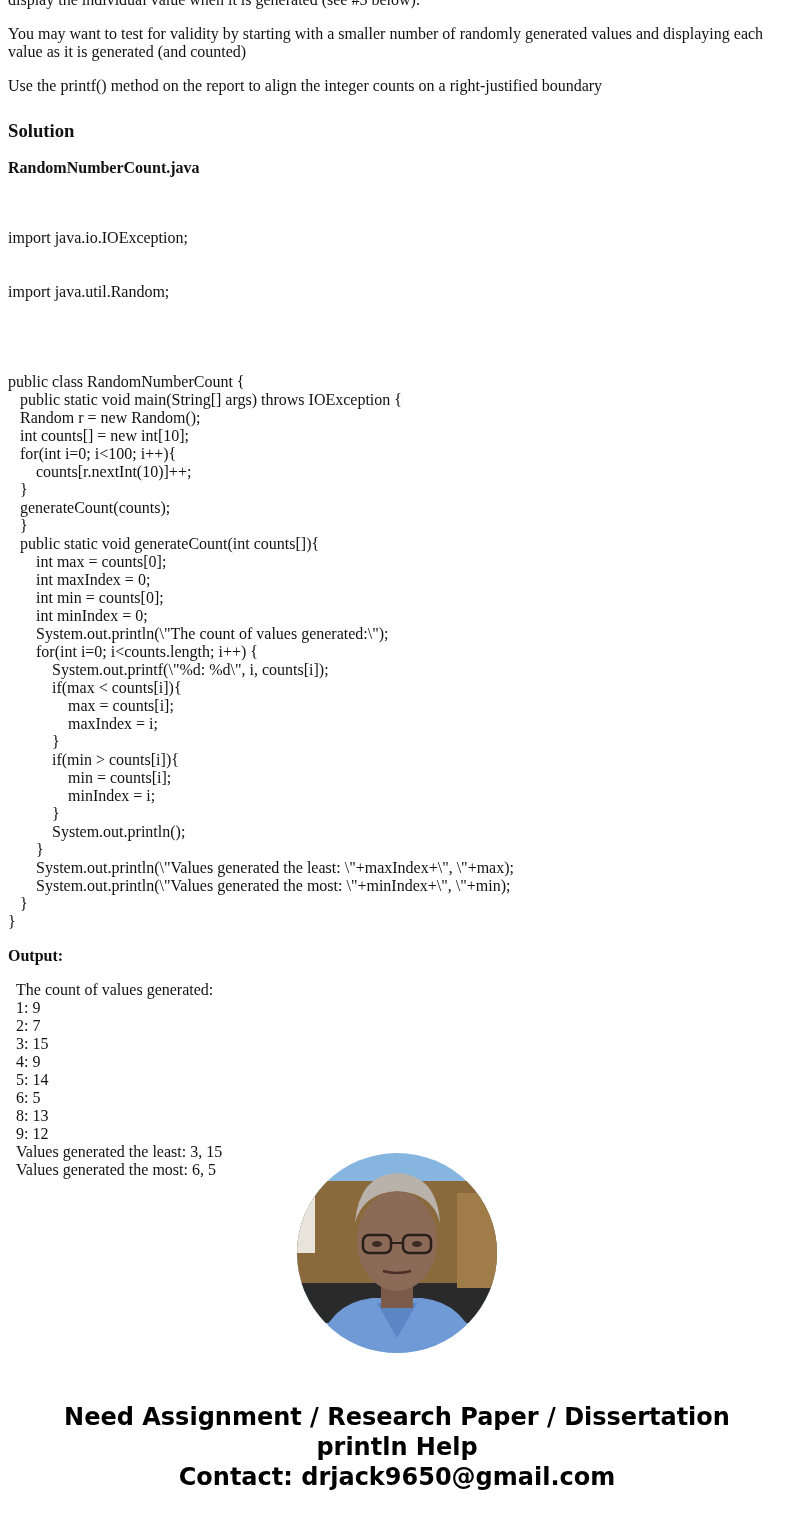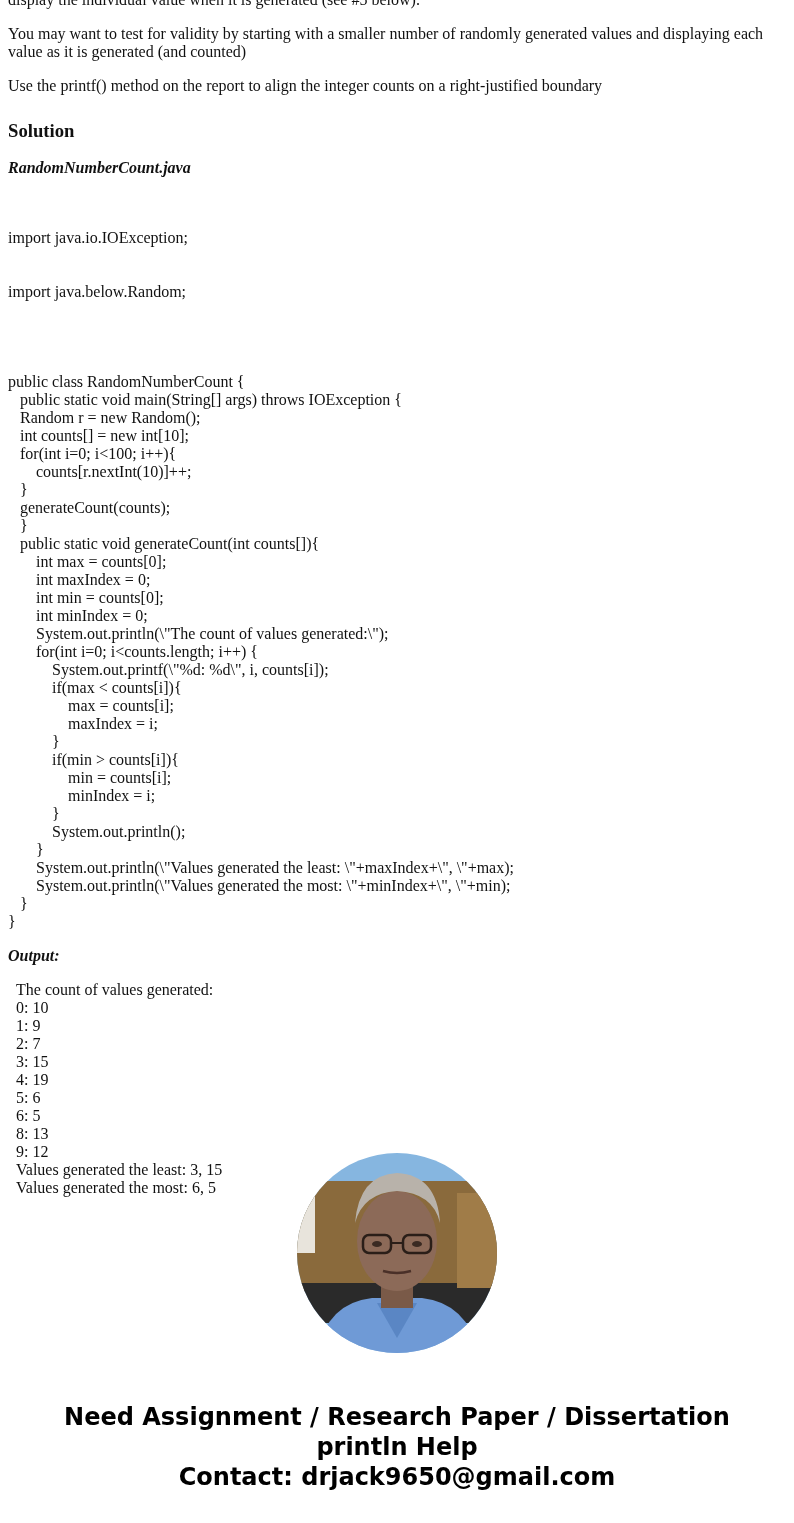--- a/index.html
+++ b/index.html
@@ -4,21 +4,21 @@
 <style>
   html, body { margin:0; padding:0; background:#ffffff; }
   body {
     width:794px; height:1523px; overflow:hidden; position:relative;
     font-family:"Liberation Serif", "DejaVu Serif", serif;
     font-size:16px; line-height:18px; color:#111;
   }
   .content { position:absolute; left:8px; top:-9px; right:8px; }
   p { margin:0 0 16px 0; }
   h3 { font-size:18.7px; font-weight:bold; margin:25px 0 17px 0; line-height:22px; }
-  h4 { font-size:16px; font-weight:bold; margin:8px 0 16px 0; line-height:18px;font-style:italic; }
+  h4 { font-size:16px; font-weight:bold; margin:8px 0 16px 0; line-height:18px; }
   .code-block { margin:0 0 16px 0; white-space:pre; }
   .code-line { display:block; height:18px; white-space:pre; }
   .output-block { margin:8px; }
   .output-line { display:block; height:18px; white-space:pre; }
   .avatar-wrap { position:absolute; left:297px; top:1153px; width:200px; height:200px; border-radius:50%; overflow:hidden; }
   .avatar-svg { width:200px; height:200px; display:block; }
   .footer { position:absolute; left:0; right:0; top:1402px; text-align:center;
     font-family:"DejaVu Sans", "Liberation Sans", sans-serif; font-weight:bold; font-size:24px; line-height:30px; color:#000; }
   .footer span { display:block; }
 </style>
@@ -28,35 +28,34 @@
 <div class="content">
   <p>display the individual value when it is generated (see #5 below).</p>
   <p>You may want to test for validity by starting with a smaller number of randomly generated values and displaying each value as it is generated (and counted)</p>
   <p>Use the printf() method on the report to align the integer counts on a right-justified boundary</p>
 
   <h3>Solution</h3>
   <h4>RandomNumberCount.java</h4>
 
   <div class="code-block">
     <span class="code-line">import java.io.IOException;</span>
-    <span class="code-line">import java.below.Random;</span>
+    <span class="code-line">import java.util.Random;</span>
   </div>
 
   <div class="code-block" id="code-block" style="margin-top:-16px;"><span class="code-line"></span><span class="code-line"></span><span class="code-line">public class RandomNumberCount {</span><span class="code-line">   public static void main(String[] args) throws IOException {</span><span class="code-line">   Random r = new Random();</span><span class="code-line">   int counts[] = new int[10];</span><span class="code-line">   for(int i=0; i&lt;100; i++){</span><span class="code-line">       counts[r.nextInt(10)]++;</span><span class="code-line">   }</span><span class="code-line">   generateCount(counts);</span><span class="code-line">   }</span><span class="code-line">   public static void generateCount(int counts[]){</span><span class="code-line">       int max = counts[0];</span><span class="code-line">       int maxIndex = 0;</span><span class="code-line">       int min = counts[0];</span><span class="code-line">       int minIndex = 0;</span><span class="code-line">       System.out.println(\"The count of values generated:\");</span><span class="code-line">       for(int i=0; i&lt;counts.length; i++) {</span><span class="code-line">           System.out.printf(\"%d: %d\", i, counts[i]);</span><span class="code-line">           if(max &lt; counts[i]){</span><span class="code-line">               max = counts[i];</span><span class="code-line">               maxIndex = i;</span><span class="code-line">           }</span><span class="code-line">           if(min &gt; counts[i]){</span><span class="code-line">               min = counts[i];</span><span class="code-line">               minIndex = i;</span><span class="code-line">           }</span><span class="code-line">           System.out.println();</span><span class="code-line">       }</span><span class="code-line">       System.out.println(\"Values generated the least: \"+maxIndex+\", \"+max);</span><span class="code-line">       System.out.println(\"Values generated the most: \"+minIndex+\", \"+min);</span><span class="code-line">   }</span><span class="code-line">}</span></div>
 
   <h4>Output:</h4>
 
   <div class="output-block" id="output-block">
       <span class="output-line">The count of values generated:</span>
-      <span class="output-line">0: 10</span>
       <span class="output-line">1: 9</span>
       <span class="output-line">2: 7</span>
       <span class="output-line">3: 15</span>
-      <span class="output-line">4: 19</span>
-      <span class="output-line">5: 6</span>
+      <span class="output-line">4: 9</span>
+      <span class="output-line">5: 14</span>
       <span class="output-line">6: 5</span>
       <span class="output-line">8: 13</span>
       <span class="output-line">9: 12</span>
       <span class="output-line">Values generated the least: 3, 15</span>
       <span class="output-line">Values generated the most: 6, 5</span>
     </div>
 </div>
 
 <div class="avatar-wrap">
   <svg class="avatar-svg" viewBox="0 0 200 200">

